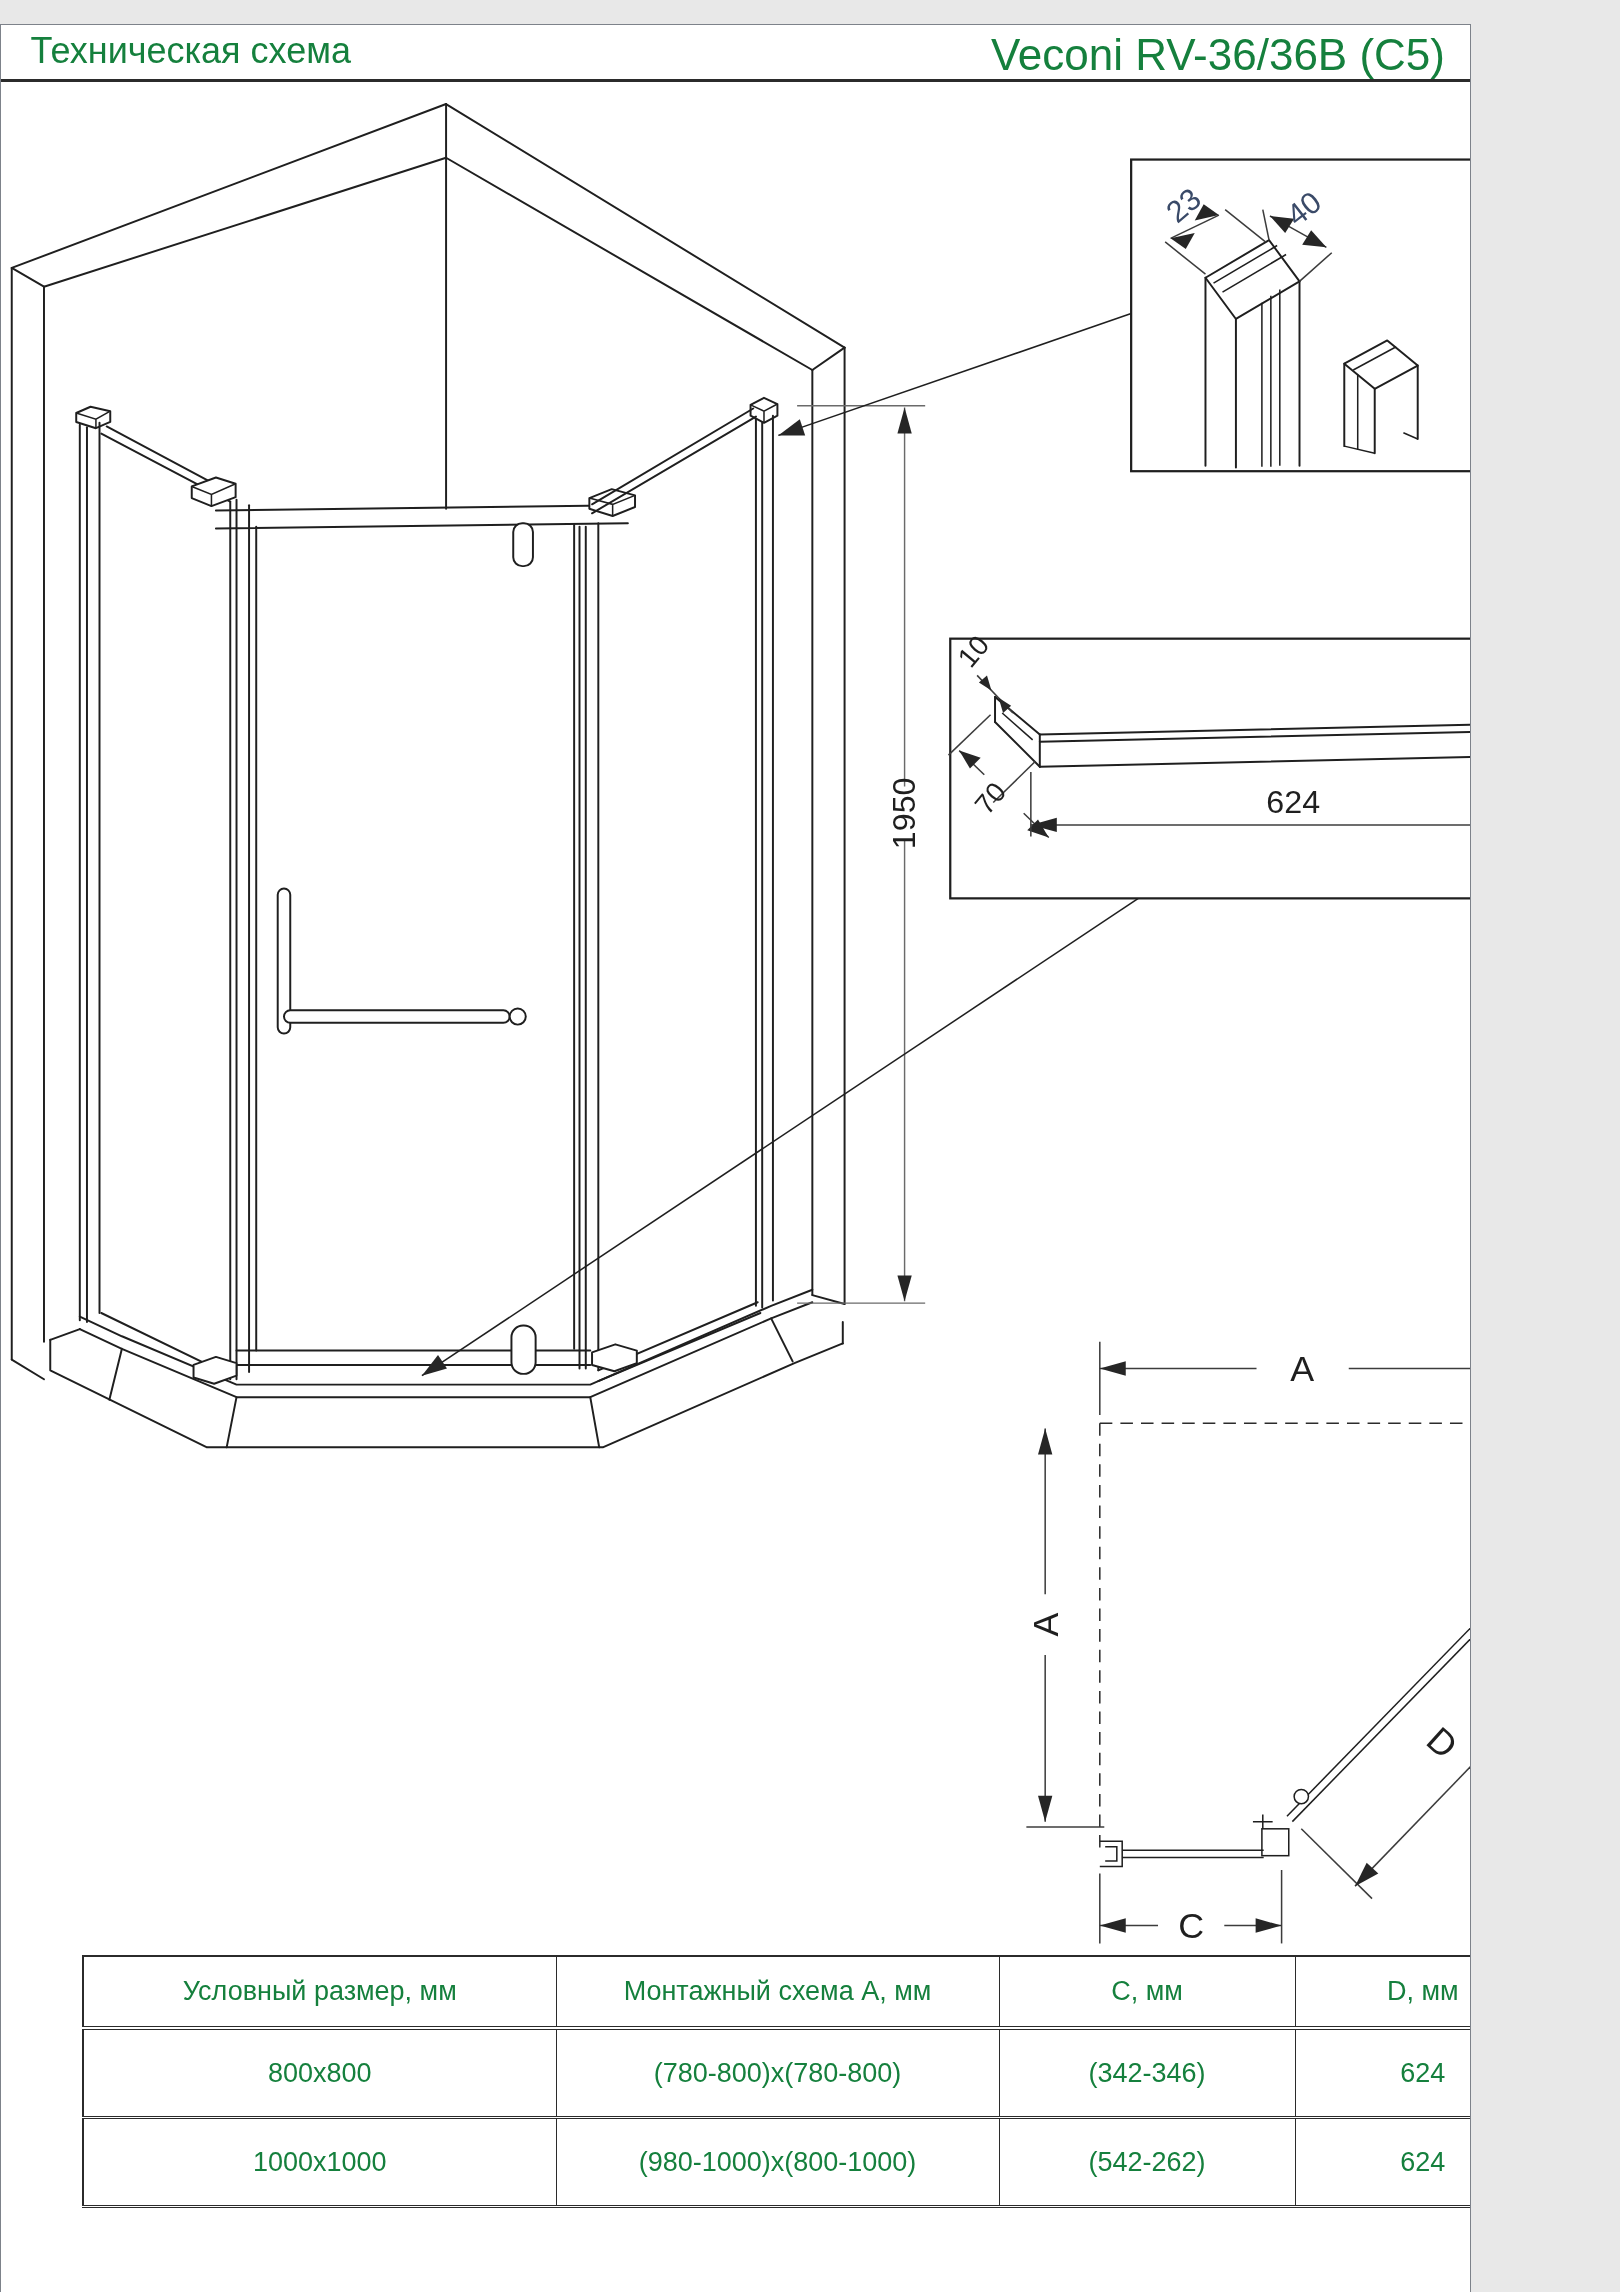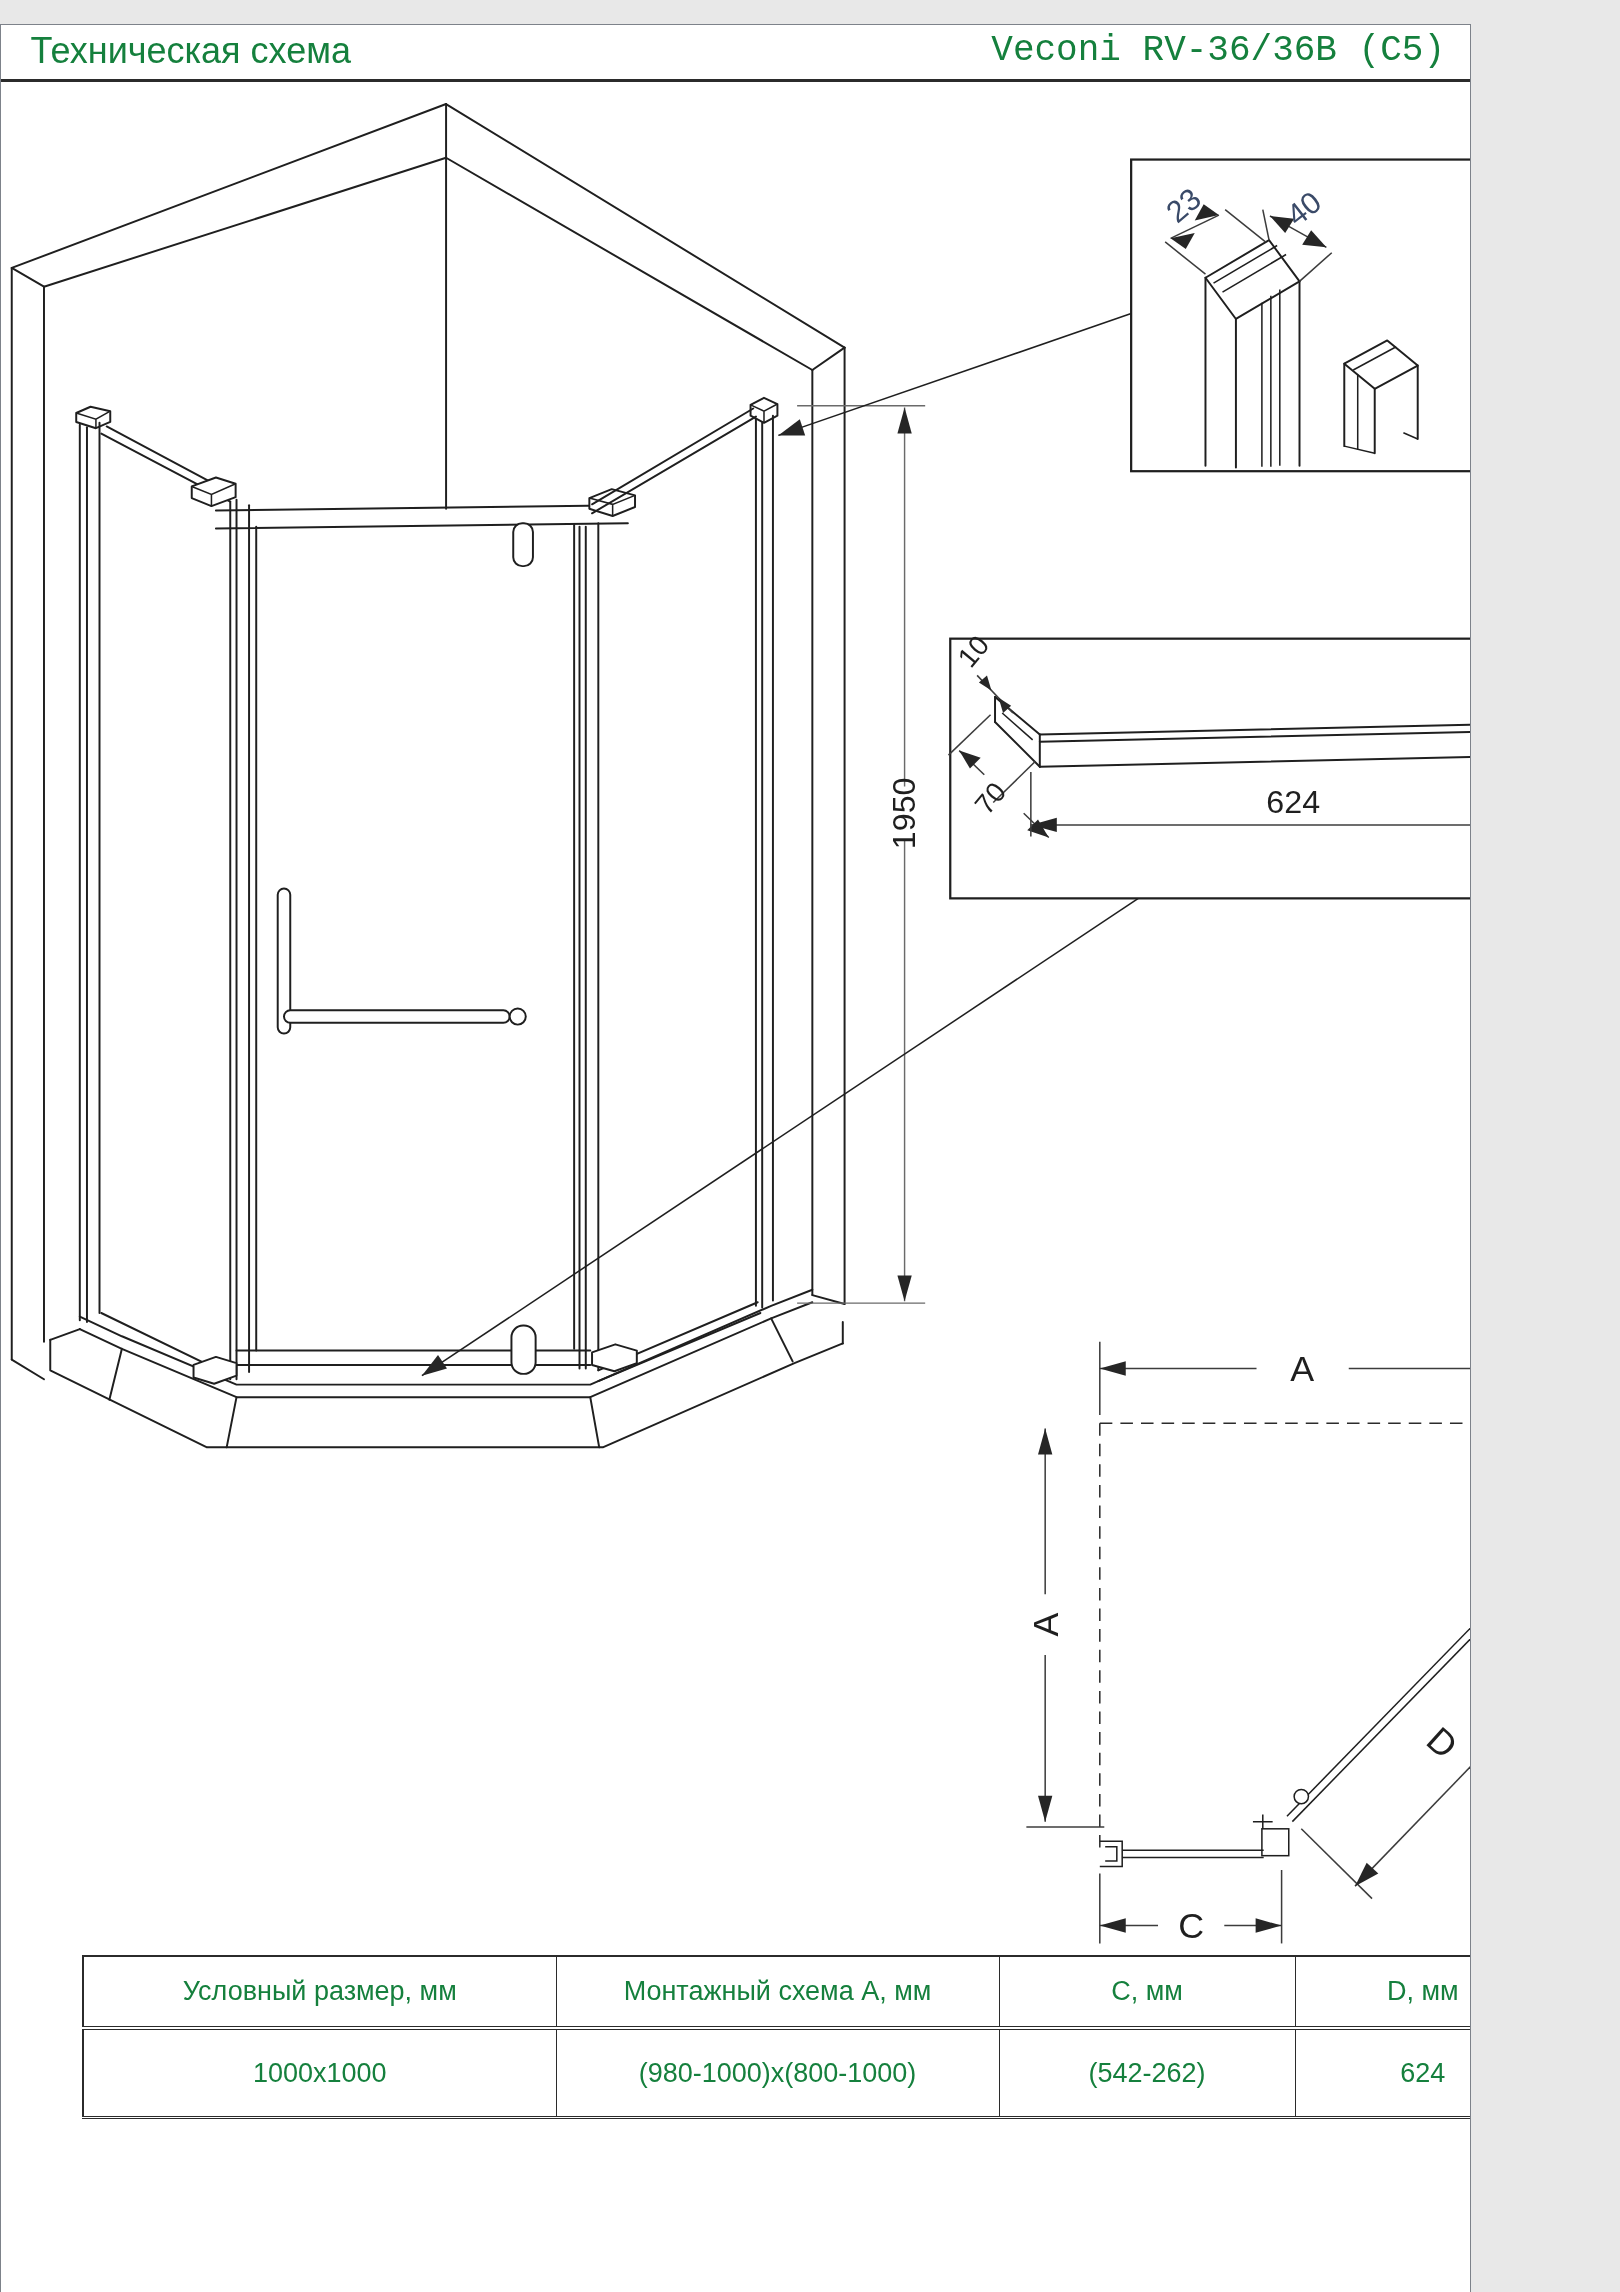--- a/index.html
+++ b/index.html
@@ -3,21 +3,21 @@
 <meta charset="utf-8">
 <style>
   html,body{margin:0;padding:0;background:#e8e8e8;}
   #page{
     position:relative;width:1471px;height:2293px;background:#ffffff;
     font-family:"Liberation Sans","DejaVu Sans",sans-serif;color:#15803d;
     border:1.8px solid #7d828a;box-sizing:border-box;overflow:hidden;margin-top:24px;
   }
   #titlebar{position:absolute;left:0;top:0;width:100%;height:56px;}
   #title-left{position:absolute;left:29.6px;top:5.4px;font-size:36px;letter-spacing:0px;}
-  #title-right{position:absolute;right:25px;top:5.4px;font-size:36px;font-family:Liberation Mono, monospace;}
+  #title-right{position:absolute;right:25px;top:5.4px;font-size:44px;}
   #title-rule{position:absolute;left:0;top:54px;width:100%;height:2.7px;background:#2b2b2b;}
   #bottom-line{position:absolute;left:0;top:2278px;width:100%;height:7.2px;background:#8d929b;}
   svg{position:absolute;left:0;top:0;}
   .ln{stroke:#1f1f1f;stroke-width:2.2;fill:none;stroke-linecap:round;stroke-linejoin:round;}
   .ln-thin{stroke:#1f1f1f;stroke-width:1.7;fill:none;}
   .dim{stroke:#6a6a6a;stroke-width:1.6;fill:none;}
   .dimdark{stroke:#3c3c3c;stroke-width:1.7;fill:none;}
   .dash{stroke:#2b2b2b;stroke-width:1.7;fill:none;stroke-dasharray:14 9;}
   .arr{fill:#262626;stroke:none;}
   .white{fill:#ffffff;}
@@ -282,20 +282,26 @@
     <thead>
       <tr>
         <th>Условный размер, мм</th>
         <th>Монтажный схема А, мм</th>
         <th>С, мм</th>
         <th>D, мм</th>
       </tr>
     </thead>
     <tbody>
       <tr>
+        <td>800x800</td>
+        <td>(780-800)x(780-800)</td>
+        <td>(342-346)</td>
+        <td>624</td>
+      </tr>
+      <tr>
         <td>1000x1000</td>
         <td>(980-1000)x(800-1000)</td>
         <td>(542-262)</td>
         <td>624</td>
       </tr>
     </tbody>
   </table>
 
   <div id="bottom-line"></div>
 </div>

